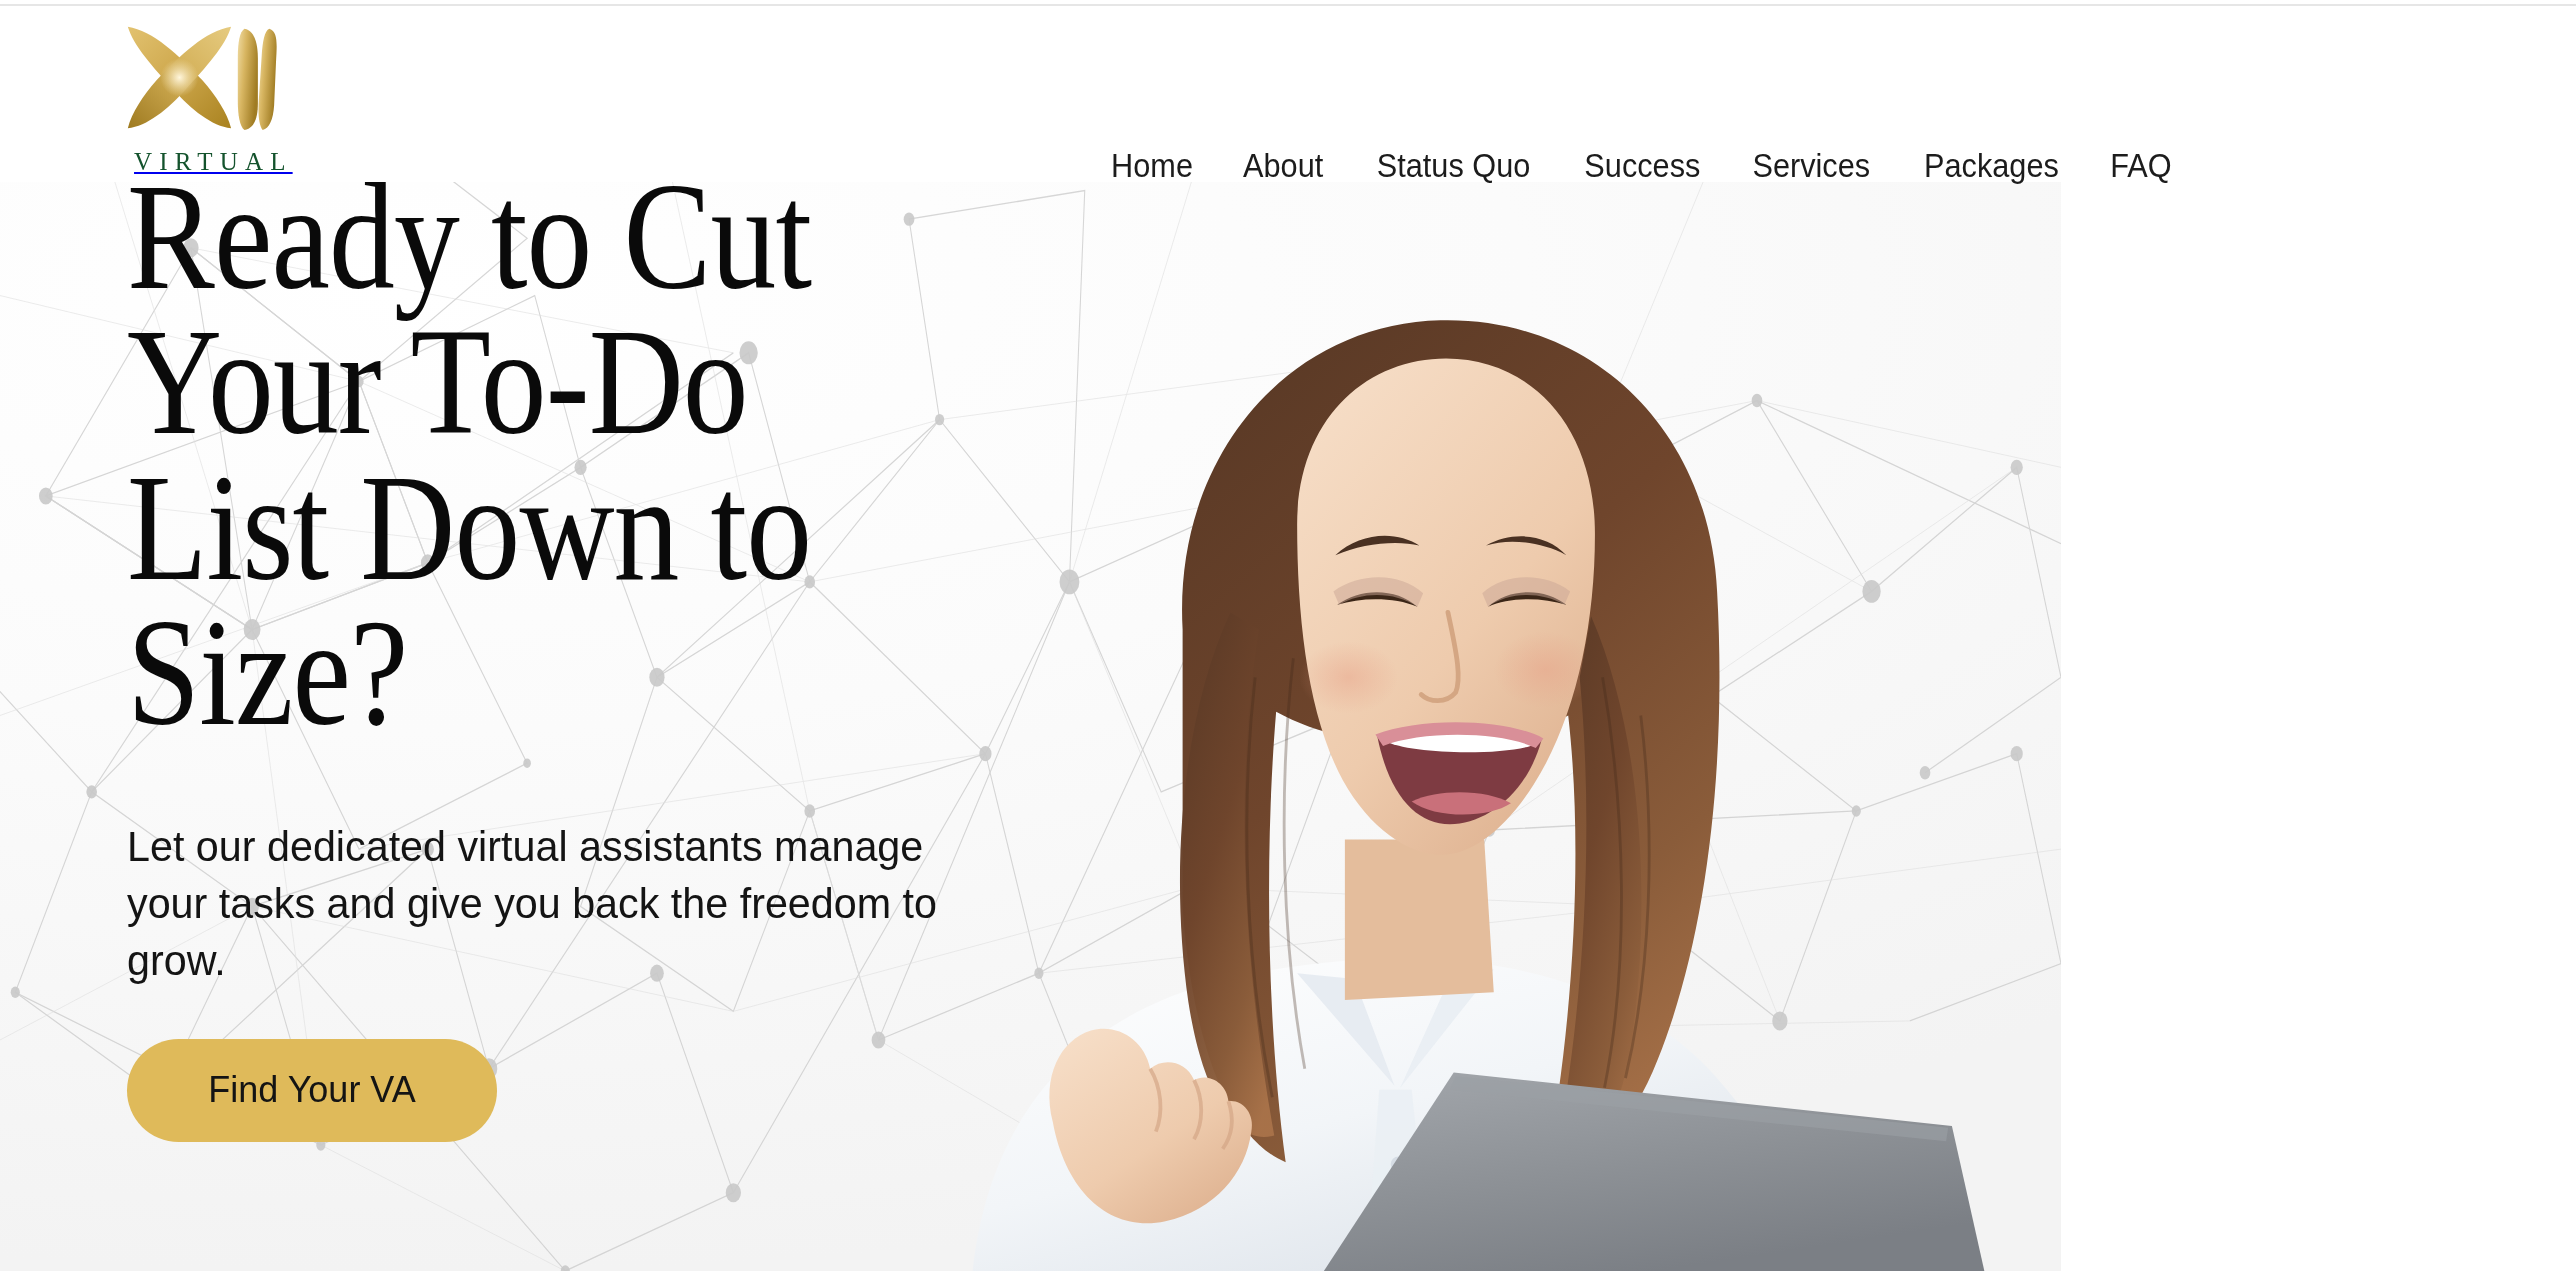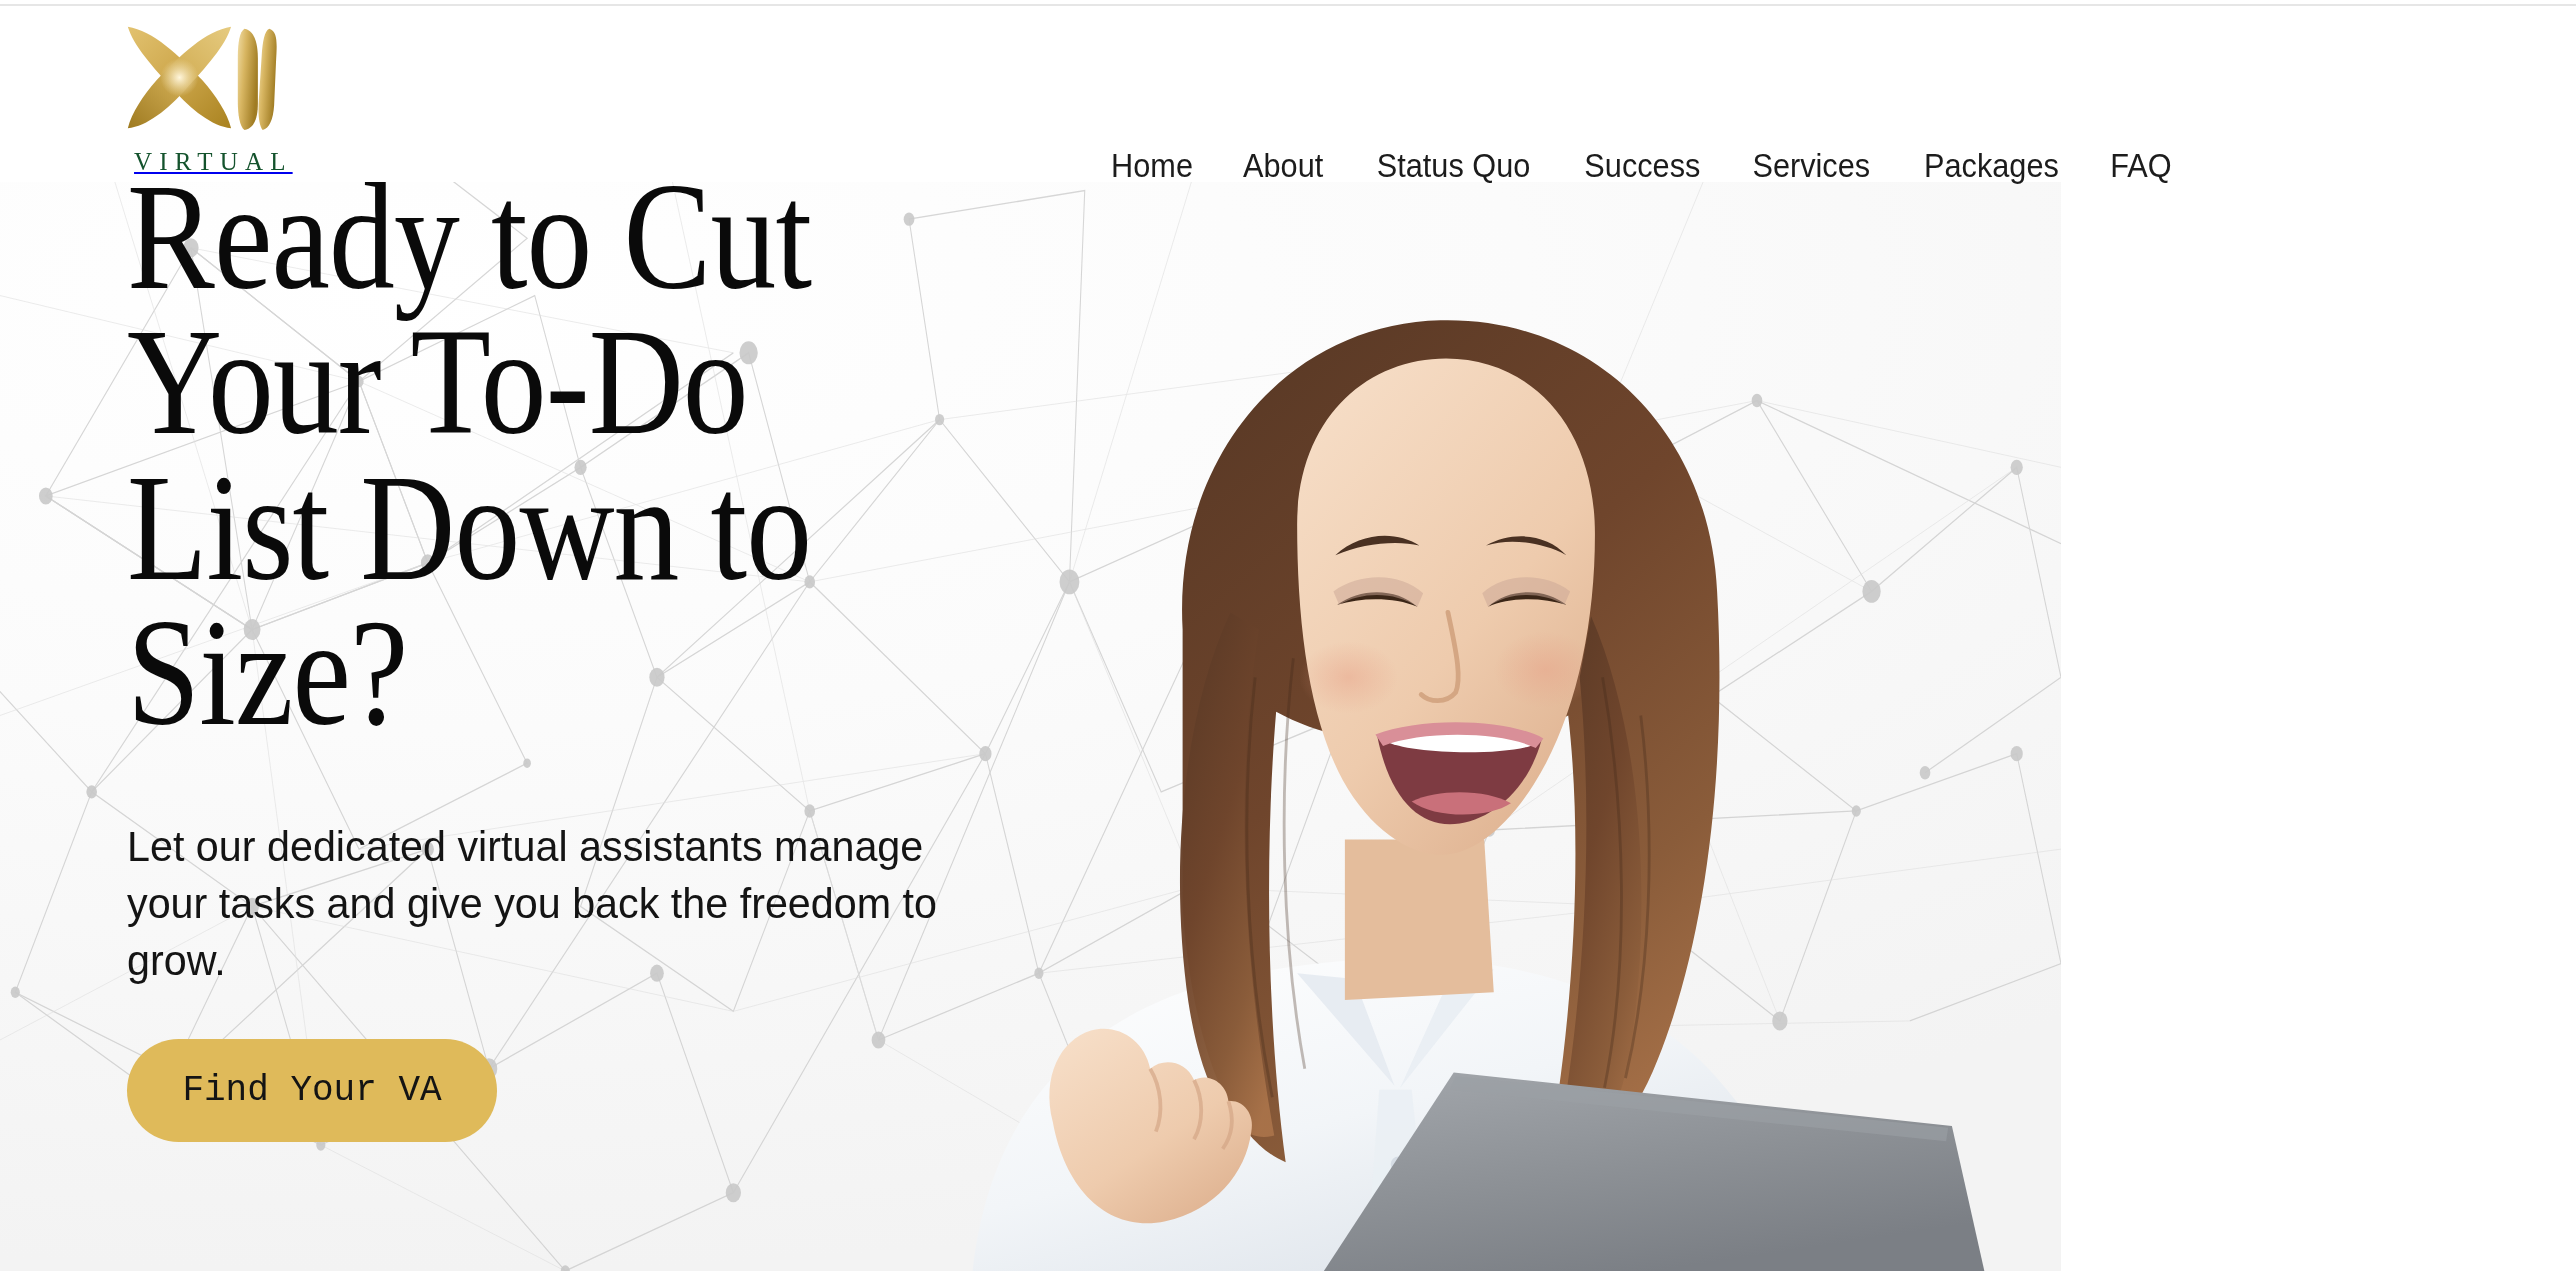--- a/index.html
+++ b/index.html
@@ -84,21 +84,21 @@
     font-family:"Liberation Sans Narrow","Liberation Sans", sans-serif;
     font-size:43px; line-height:1.32; color:#141414;
     width:917px;
     transform:scaleX(0.96); transform-origin:left top;
   }
   .hero-cta {
     margin-top:50px;
     width:370px; height:103px; border-radius:52px;
     background:#dfba5a; border:none; cursor:pointer;
     color:#141414;
-    font-family:Liberation Mono, monospace;
+    font-family:Liberation Sans, sans-serif;
     font-size:36px;
     display:flex; align-items:center; justify-content:center;
   }
 
   
   .hero-photo {
     position:absolute; right:0; bottom:0; width:1375px; height:1090px;
     z-index:5; pointer-events:none;
   }
 </style>

